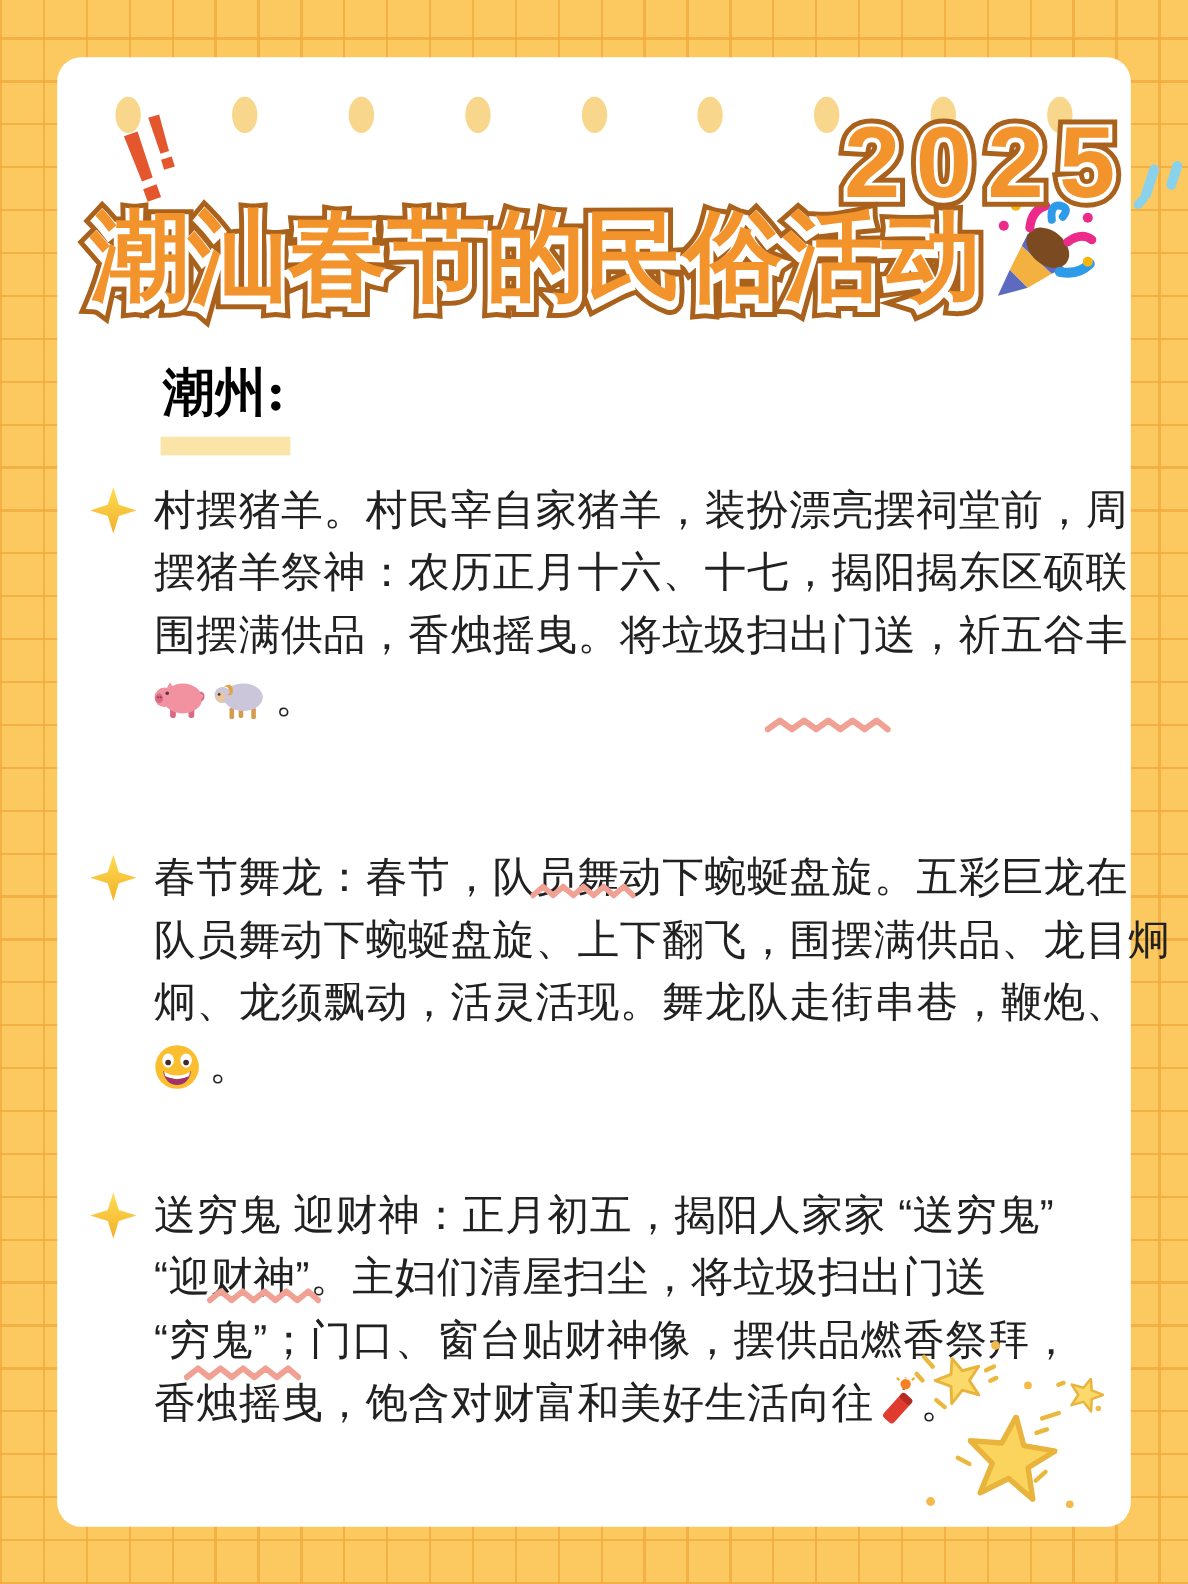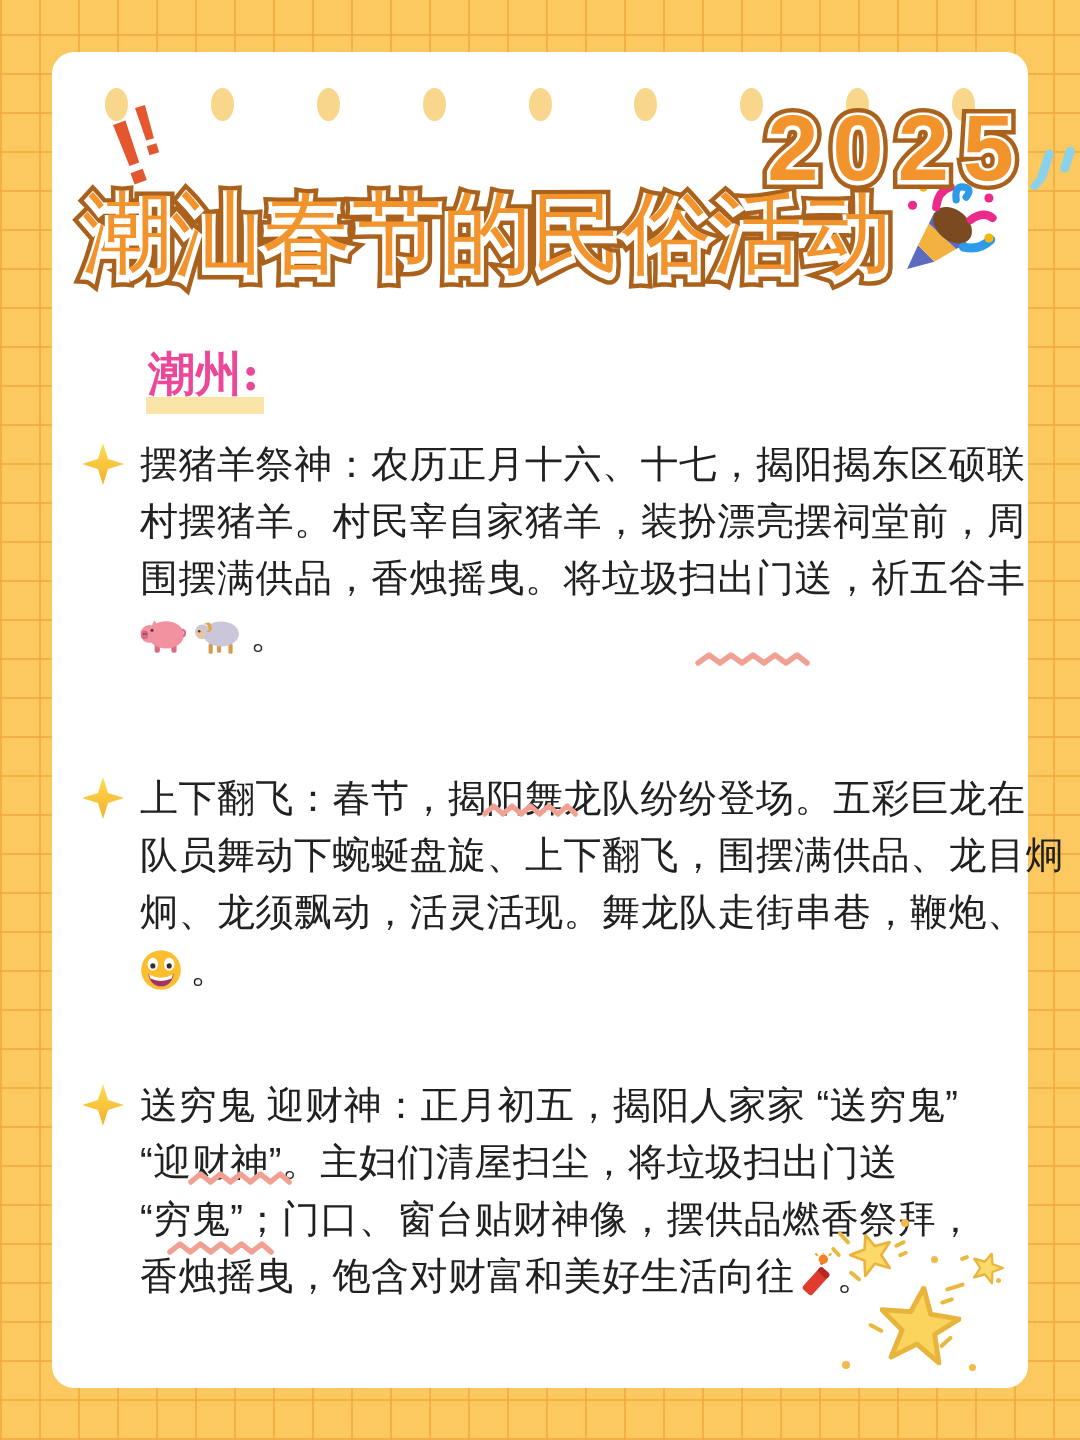--- a/index.html
+++ b/index.html
@@ -21,24 +21,24 @@
   
   .excl{position:absolute;left:62px;top:50px;transform:rotate(-20deg);color:#E4572E;font-weight:bold;line-height:1;}
   .excl .m1{font-size:92px;display:inline-block;}
   .excl .m2{font-size:72px;display:inline-block;position:relative;top:-22px;left:-4px;transform:rotate(3deg);}
   
   .bubble{position:relative;color:#F2932B;z-index:1;white-space:nowrap;}
   .bubble::before,.bubble::after{content:attr(data-text);position:absolute;left:0;top:0;white-space:nowrap;letter-spacing:inherit;}
   .bubble::before{-webkit-text-stroke:16px #A9611C;z-index:-2;}
   .bubble::after{-webkit-text-stroke:7px #ffffff;z-index:-1;}
   .year{position:absolute;top:44px;left:0;width:100%;text-align:right;font-size:92px;font-weight:bold;letter-spacing:14px;line-height:1.15;}
-  .main-title{position:absolute;top:124px;left:0;width:100%;text-align:center;font-size:90px;font-weight:normal;line-height:1.2;white-space:nowrap;}
+  .main-title{position:absolute;top:124px;left:0;width:100%;text-align:center;font-size:90px;font-weight:bold;line-height:1.2;white-space:nowrap;}
   .main-title .popper{display:inline-block;width:100px;height:104px;vertical-align:-16px;margin-left:6px;}
   
-  .heading{position:absolute;left:96px;top:296px;font-family:"DejaVu Serif","Liberation Serif",serif;font-weight:bold;font-size:47px;color:#ec4899;z-index:2;line-height:1.1;}
+  .heading{position:absolute;left:96px;top:280px;font-family:"DejaVu Serif","Liberation Serif",serif;font-weight:bold;font-size:47px;color:#000000;z-index:2;line-height:1.1;}
   .hl-bar{position:absolute;left:94px;top:345px;width:118px;height:17px;background:#FAE4A8;z-index:1;}
   
   .bullet{position:absolute;left:88px;width:880px;font-size:38px;line-height:57px;color:#212121;letter-spacing:.5px;}
   .b1{top:384px;} .b2{top:718px;} .b3{top:1025px;}
   .star4{position:absolute;left:-58px;top:7px;width:42px;height:42px;
     background:linear-gradient(180deg,#FFDC52,#F2B02A);
     clip-path:polygon(50% 0,62% 38%,100% 50%,62% 62%,50% 100%,38% 62%,0 50%,38% 38%);}
   .line{white-space:nowrap;height:57px;}
   .emoji-line{display:flex;align-items:center;gap:8px;height:57px;}
   .e{display:inline-block;vertical-align:middle;}
@@ -88,22 +88,22 @@
       <circle cx="16" cy="30" r="5" fill="#EC2A89"></circle>
       <circle cx="100" cy="22" r="5" fill="#EC2A89"></circle>
       <circle cx="100" cy="66" r="5" fill="#F5B50F"></circle>
     </svg></div>
 
   <div class="hl-bar"></div>
   <div class="heading">潮州:</div>
 
   <div class="bullet b1">
     <span class="star4"></span>
+    <div class="line">村摆猪羊。村民宰自家猪羊，装扮漂亮摆祠堂前，周</div>
     <div class="line">摆猪羊祭神：农历正月十六、十七，揭阳揭东区硕联</div>
-    <div class="line">村摆猪羊。村民宰自家猪羊，装扮漂亮摆祠堂前，周</div>
     <div class="line">围摆满供品，香烛摇曳。将垃圾扫出门送，祈五谷丰</div>
     <div class="emoji-line">
       <svg class="e" width="46" height="38" viewBox="0 0 44 34">
         <path d="M10 9 L14 2 L18 9 Z" fill="#F2919F"></path>
         <rect x="14" y="24" width="5" height="9" rx="2" fill="#D96A84"></rect>
         <rect x="30" y="24" width="5" height="9" rx="2" fill="#D96A84"></rect>
         <ellipse cx="25" cy="16" rx="17" ry="13" fill="#F2919F"></ellipse>
         <circle cx="9" cy="15" r="8.5" fill="#F2919F"></circle>
         <ellipse cx="4.5" cy="16" rx="3.4" ry="4.2" fill="#D96A84"></ellipse>
         <circle cx="3.6" cy="15" r="0.9" fill="#8E3A52"></circle>
@@ -120,21 +120,21 @@
         <ellipse cx="6.5" cy="16" rx="4" ry="4.6" fill="#E8C79F"></ellipse>
         <path d="M9 7 q7 -5 8 3 q0 5 -5 4 q3 -1 2 -4 q-1 -4 -5 -3 Z" fill="#E2A23F"></path>
         <circle cx="5" cy="13.5" r="1.2" fill="#4A3A2A"></circle>
       </svg>
       <span>。</span>
     </div>
   </div>
 
   <div class="bullet b2">
     <span class="star4"></span>
-    <div class="line">上下翻飞：春节，揭阳舞龙队纷纷登场。五彩巨龙在</div>
+    <div class="line">春节舞龙：春节，队员舞动下蜿蜒盘旋。五彩巨龙在</div>
     <div class="line">队员舞动下蜿蜒盘旋、上下翻飞，围摆满供品、龙目炯</div>
     <div class="line">炯、龙须飘动，活灵活现。舞龙队走街串巷，鞭炮、</div>
     <div class="emoji-line">
       <svg class="e" width="42" height="42" viewBox="0 0 36 36">
         <circle cx="18" cy="18" r="17" fill="#FBBE2E"></circle>
         <ellipse cx="11" cy="13" rx="4.5" ry="5.5" fill="#ffffff"></ellipse>
         <ellipse cx="25" cy="13" rx="4.5" ry="5.5" fill="#ffffff"></ellipse>
         <circle cx="11" cy="14.5" r="2.2" fill="#40292F"></circle>
         <circle cx="25" cy="14.5" r="2.2" fill="#40292F"></circle>
         <path d="M7 21 q11 13 22 0 q-2 11 -11 11 q-9 0 -11 -11 Z" fill="#A0326B"></path>

